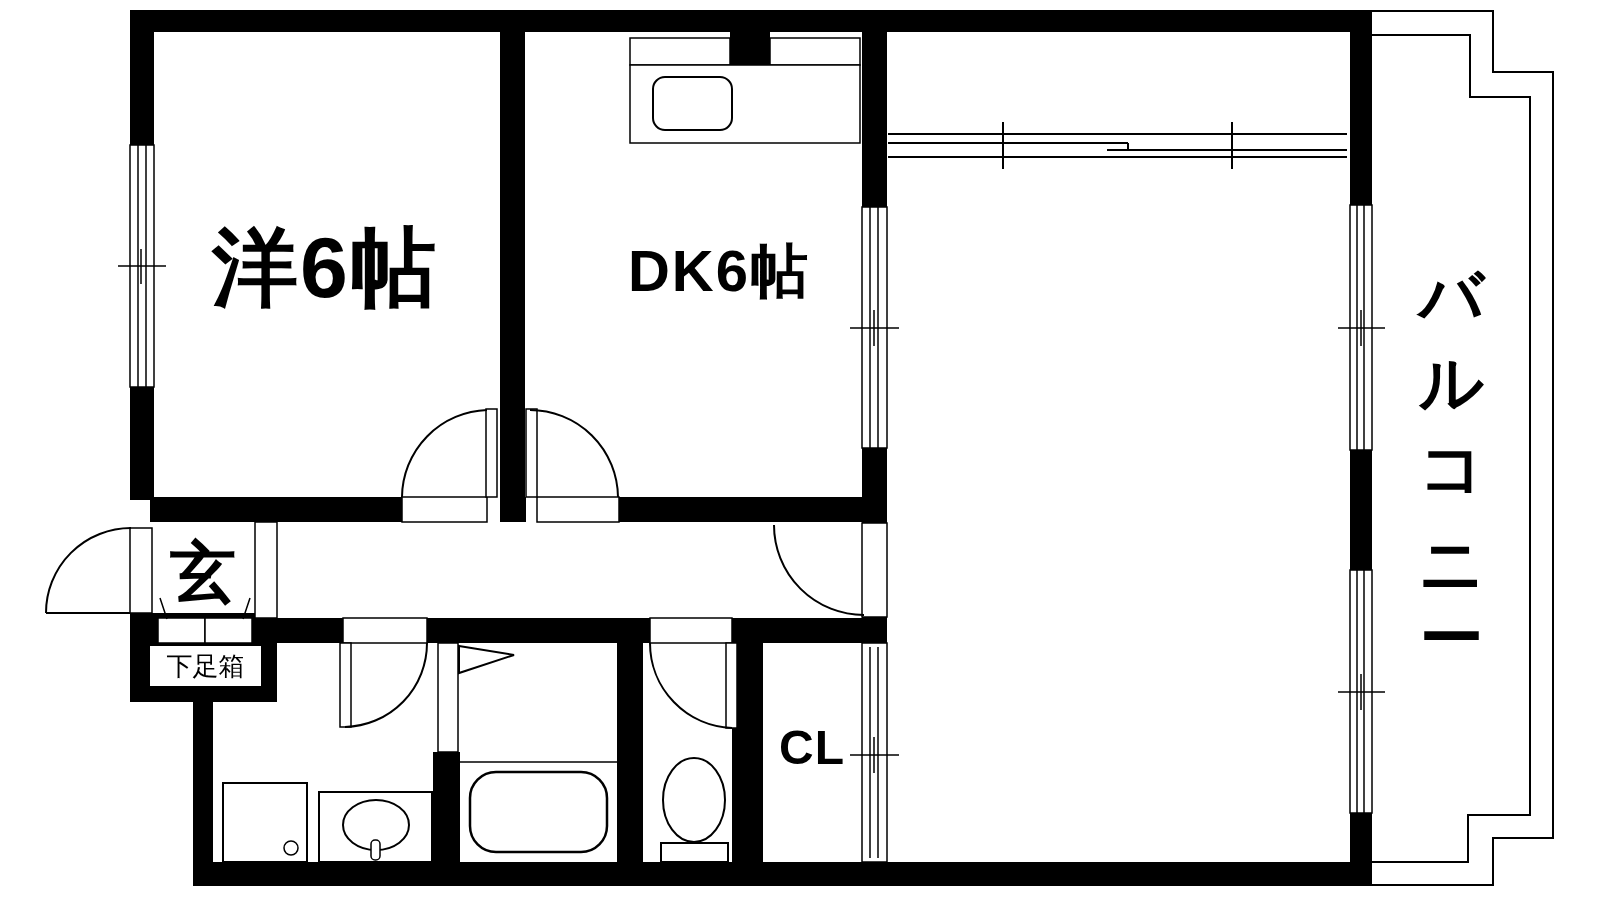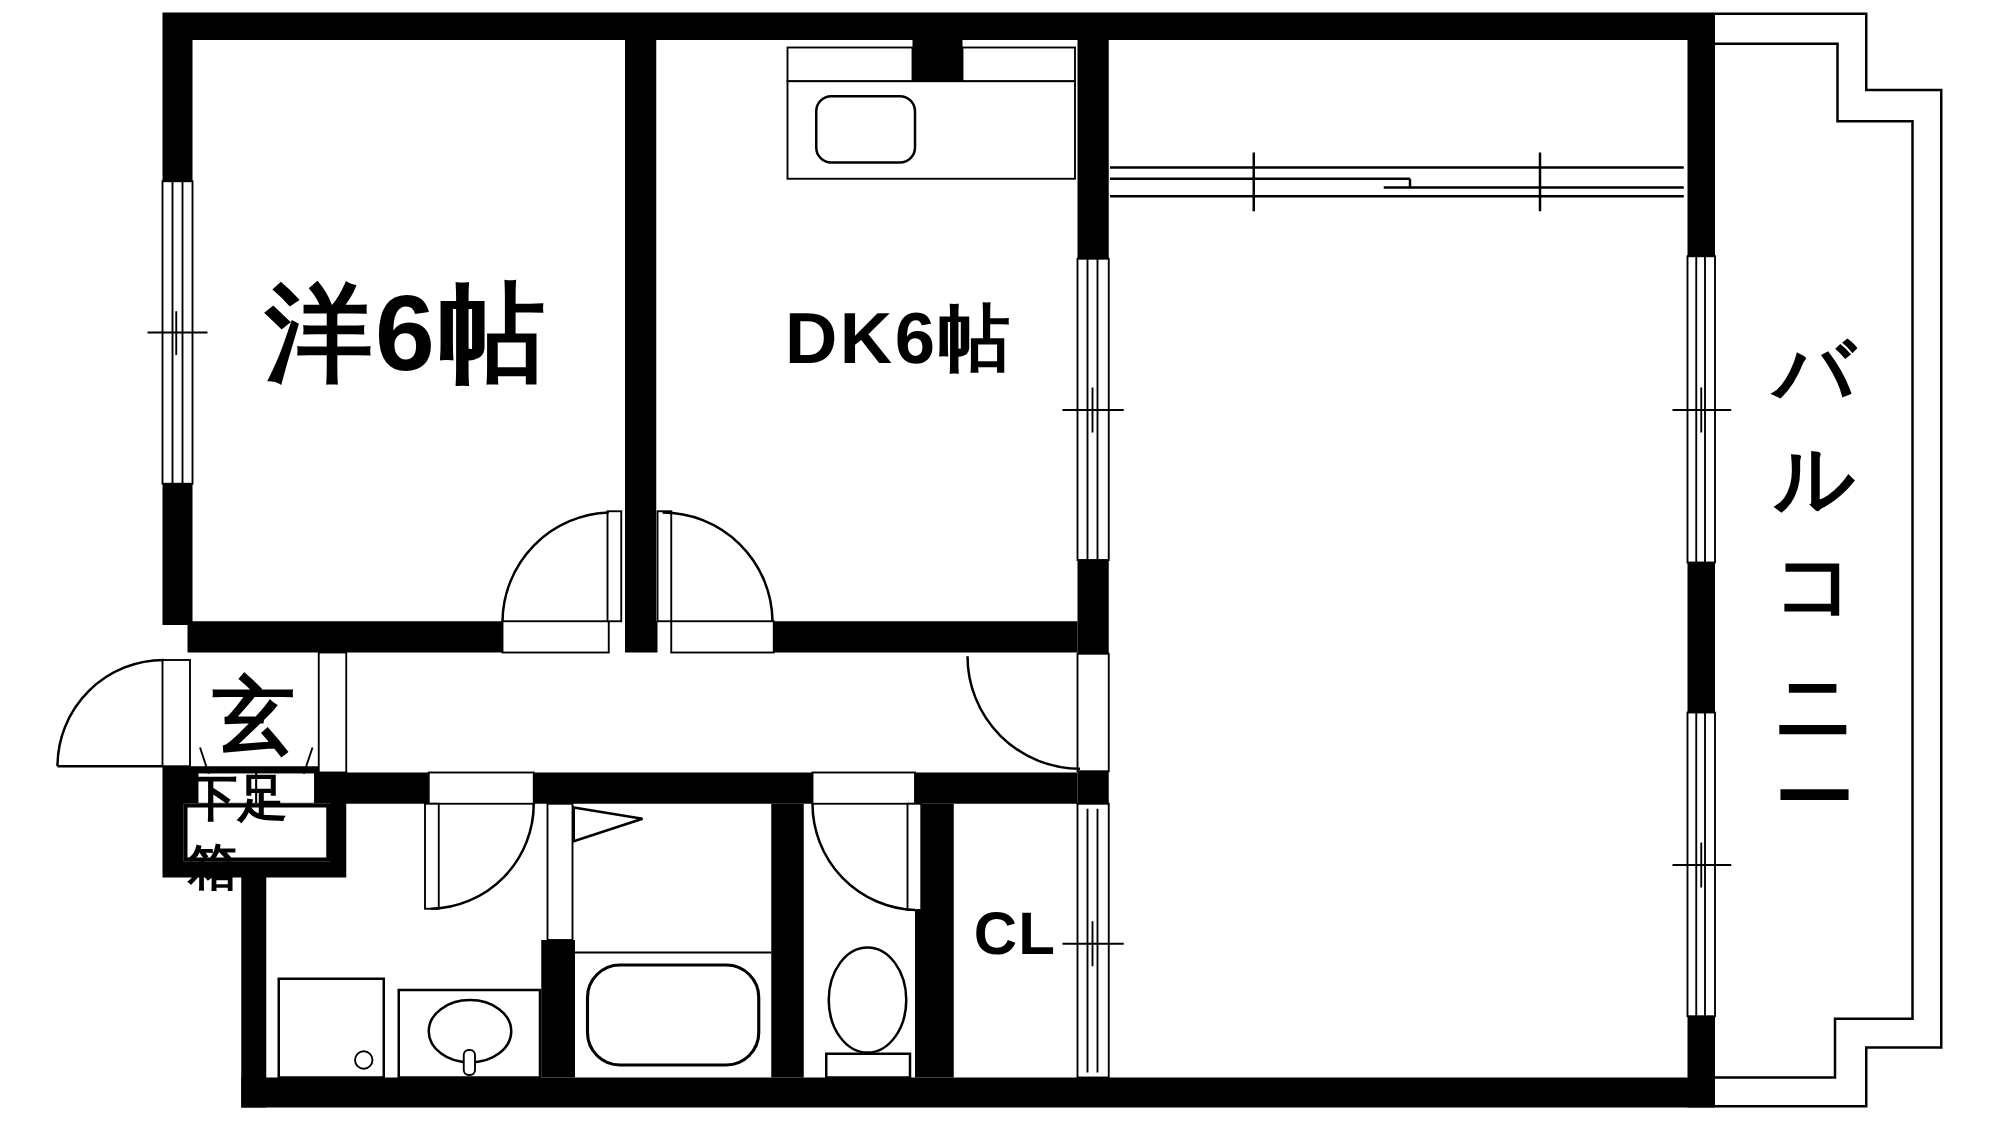--- a/index.html
+++ b/index.html
@@ -12,21 +12,21 @@
   .lbl-dk{left:719px;top:271px;font-size:58px;}
   .lbl-west12{left:1097px;top:465px;font-size:88px;}
   .lbl-storage{left:1090px;top:83px;font-size:76px;}
   .lbl-entrance{left:204px;top:572px;font-size:66px;}
   .lbl-closet{left:812px;top:748px;font-size:48px;letter-spacing:1px;}
   .lbl-balcony{position:absolute;left:1452px;top:224px;transform:translateX(-50%);
        writing-mode:vertical-rl;font-size:64px;font-weight:700;color:#000;
        letter-spacing:22px;line-height:1;}
   .shoebox{position:absolute;left:147px;top:643px;width:117px;height:46px;
        background:#fff;border:3px solid #000;display:flex;align-items:center;
-       justify-content:center;font-size:40px;font-weight:700;color:#000;box-sizing:border-box;}
+       justify-content:center;font-size:26px;font-weight:400;color:#000;box-sizing:border-box;}
 </style>
 </head>
 <body>
 
 <div id="plan">
 
 <svg width="1600" height="900" viewBox="0 0 1600 900">
 
   <g fill="#000" stroke="none">
     <rect x="130" y="10" width="1242" height="22"></rect>

